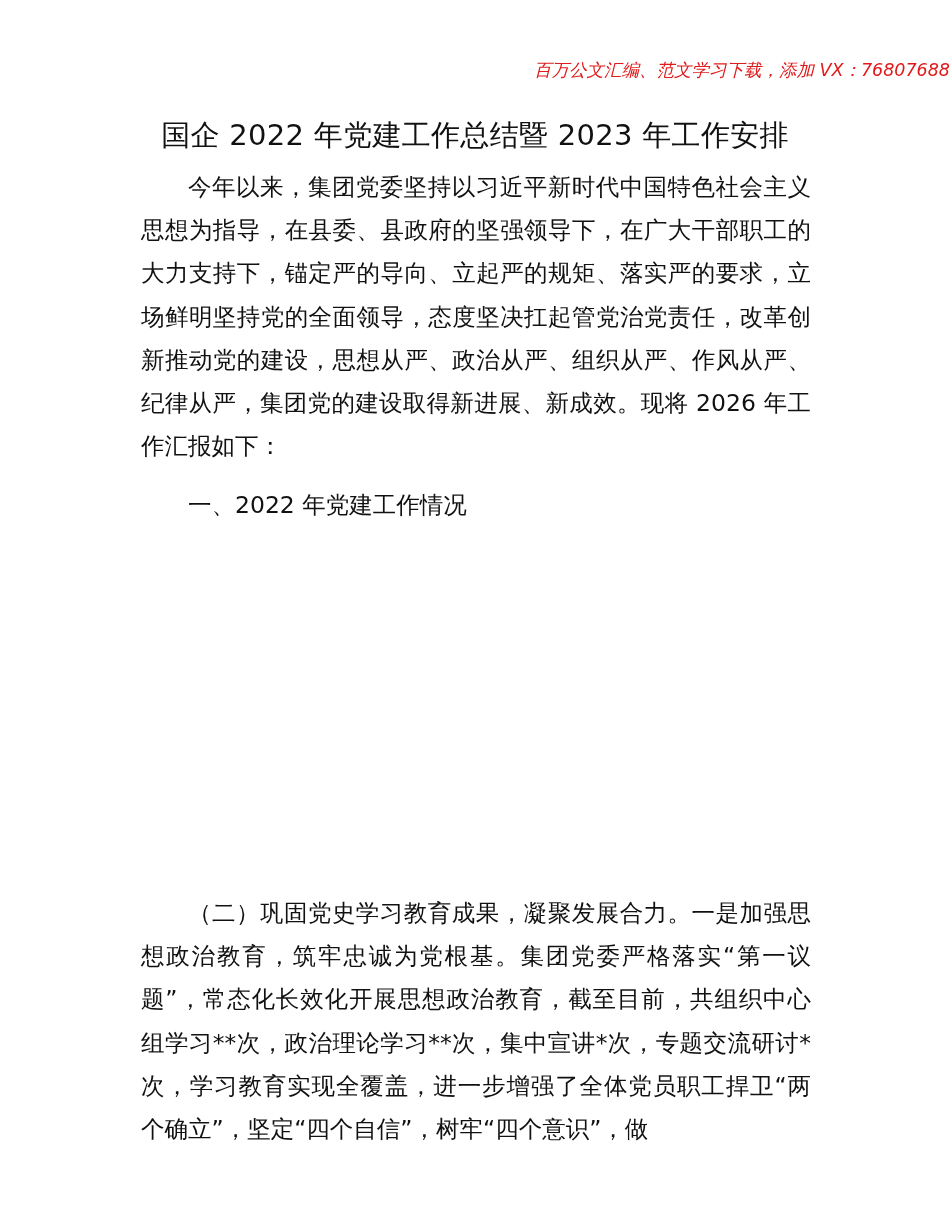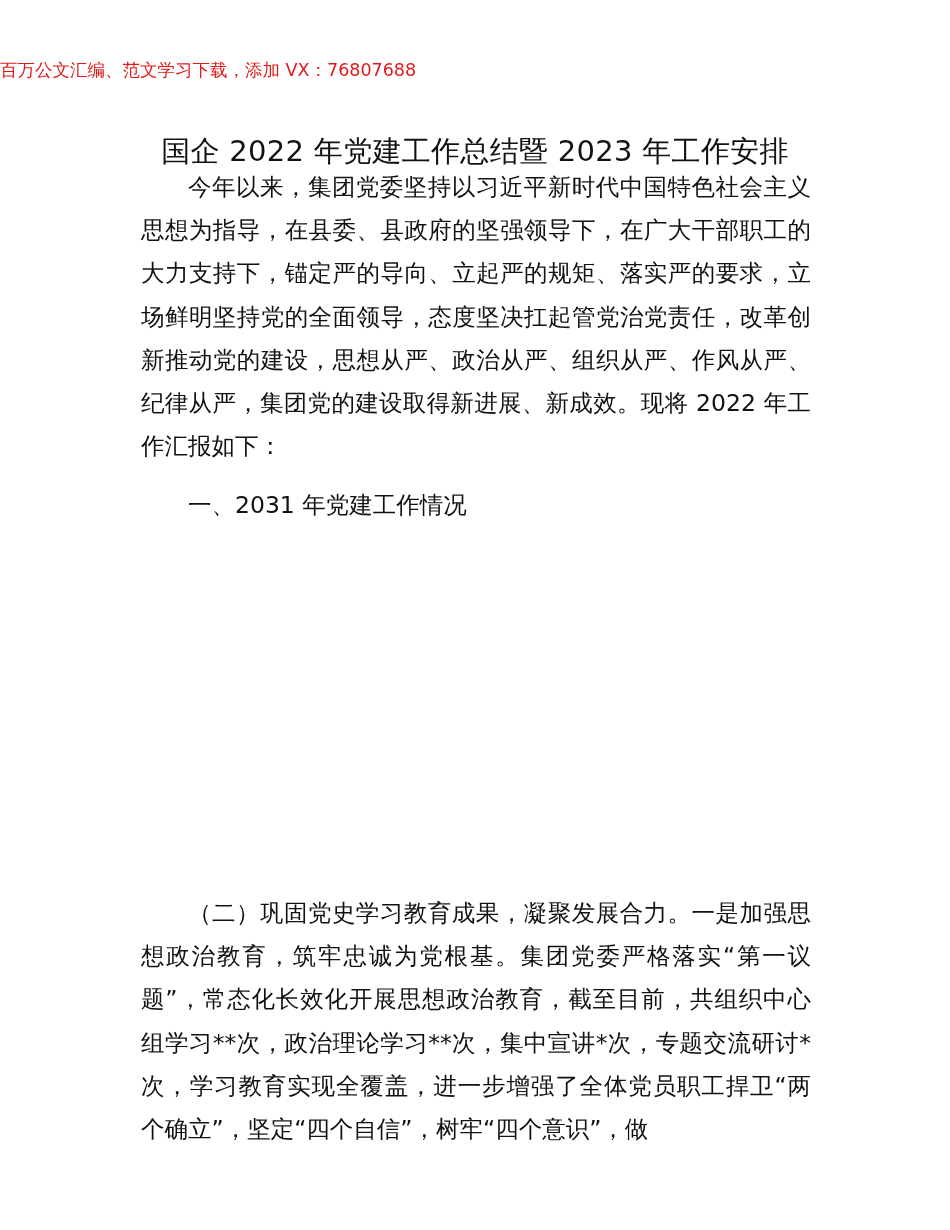--- a/index.html
+++ b/index.html
@@ -19,37 +19,37 @@
       position: absolute;
       left: 0; top: 0;
       width: 950px;
       height: 1230px;
     }
     .watermark {
       position: absolute;
       top: 56px;
       left: 0;
       width: 950px;
-      text-align: left;
+      text-align: right;
       font-size: 17.5px;
       color: #e01a1a;
       letter-spacing: 0px;
       line-height: 28px;
+      font-style: italic;
     }
     .doc-title {
       position: absolute;
       top: 113px;
       left: 0;
       width: 950px;
       text-align: center;
       font-size: 29px;
       line-height: 44px;
       color: #111111;
       letter-spacing: 0.3px;
-      margin-top: 16px;
     }
     .body-text {
       position: absolute;
       left: 141px;
       width: 670px;
       font-size: 23.5px;
       line-height: 43.2px;
       text-align: justify;
       text-justify: inter-character;
       color: #111111;
@@ -65,24 +65,24 @@
   </style>
 </head>
 <body>
 
 <div class="page">
   <div class="watermark">百万公文汇编、范文学习下载，添加 VX：76807688</div>
 
   <div class="doc-title">国企 2022 年党建工作总结暨 2023 年工作安排</div>
 
   <div class="body-text" id="p-intro">
-    <p class="para">今年以来，集团党委坚持以习近平新时代中国特色社会主义思想为指导，在县委、县政府的坚强领导下，在广大干部职工的大力支持下，锚定严的导向、立起严的规矩、落实严的要求，立场鲜明坚持党的全面领导，态度坚决扛起管党治党责任，改革创新推动党的建设，思想从严、政治从严、组织从严、作风从严、纪律从严，集团党的建设取得新进展、新成效。现将 2022 年工作汇报如下：</p>
+    <p class="para">今年以来，集团党委坚持以习近平新时代中国特色社会主义思想为指导，在县委、县政府的坚强领导下，在广大干部职工的大力支持下，锚定严的导向、立起严的规矩、落实严的要求，立场鲜明坚持党的全面领导，态度坚决扛起管党治党责任，改革创新推动党的建设，思想从严、政治从严、组织从严、作风从严、纪律从严，集团党的建设取得新进展、新成效。现将 2026 年工作汇报如下：</p>
   </div>
 
   <div class="body-text" id="h-section1">
-    <p class="para">一、2031 年党建工作情况</p>
+    <p class="para">一、2022 年党建工作情况</p>
   </div>
 
 
   <div class="body-text" id="p-section1-2">
     <p class="para">（二）巩固党史学习教育成果，凝聚发展合力。一是加强思想政治教育，筑牢忠诚为党根基。集团党委严格落实“第一议题”，常态化长效化开展思想政治教育，截至目前，共组织中心组学习**次，政治理论学习**次，集中宣讲*次，专题交流研讨*次，学习教育实现全覆盖，进一步增强了全体党员职工捍卫“两个确立”，坚定“四个自信”，树牢“四个意识”，做</p>
   </div>
 </div>
 
 </body></html>

